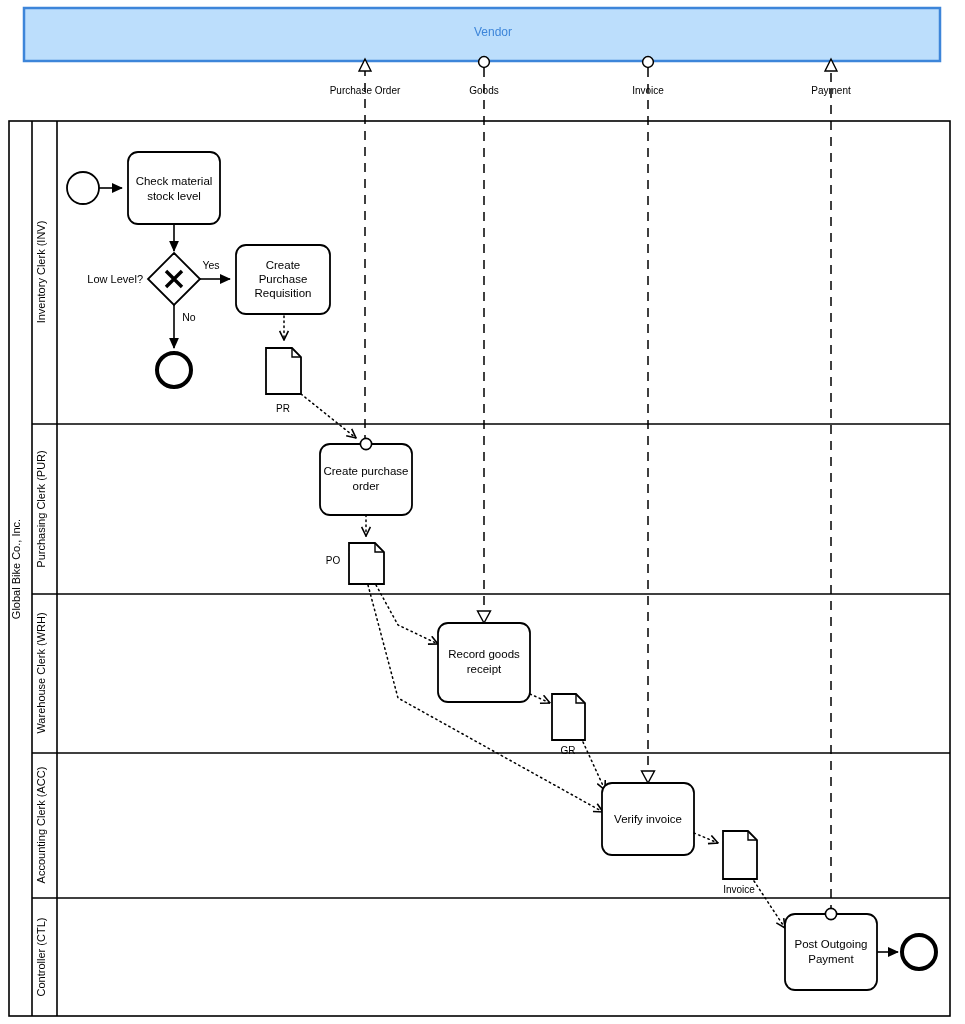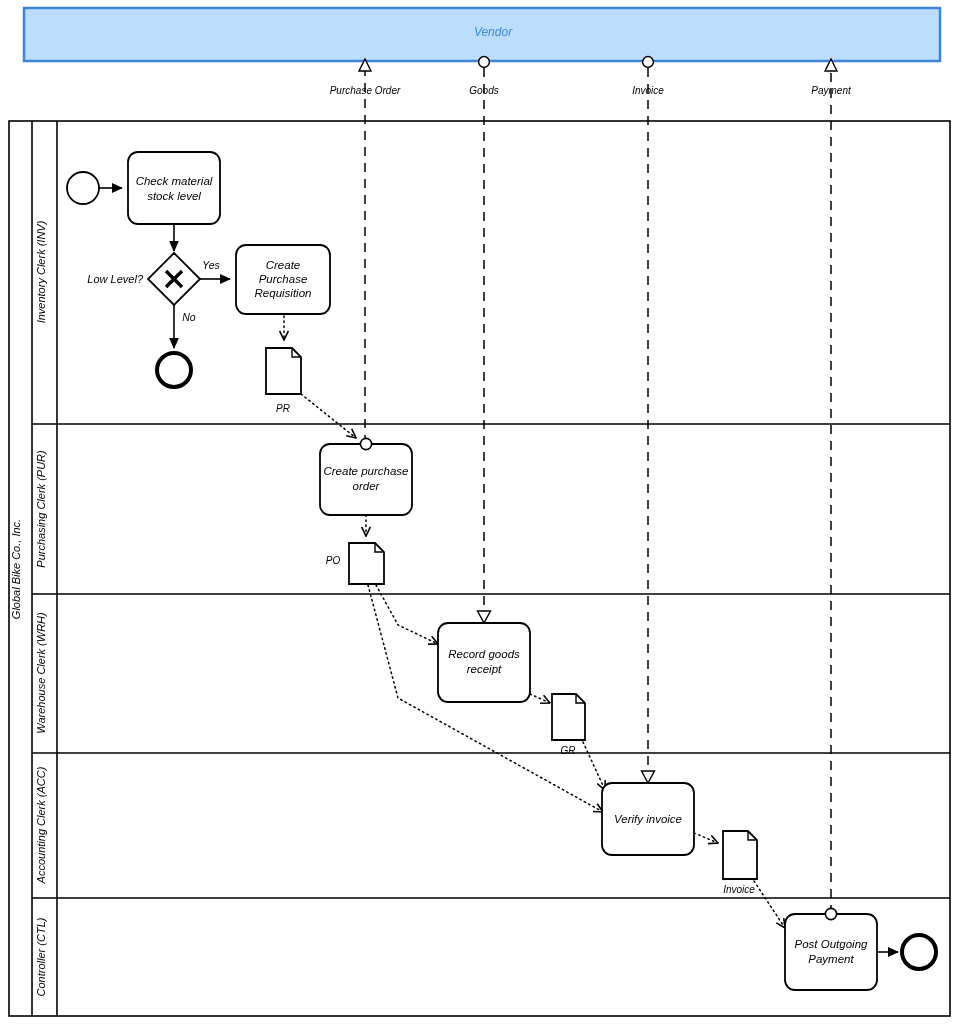--- a/index.html
+++ b/index.html
@@ -10,21 +10,20 @@
   body {
     font-family: "Liberation Sans", sans-serif;
     width: 965px;
     height: 1024px;
     overflow: hidden;
   }
   #canvas {
     position: relative;
     width: 965px;
     height: 1024px;
-    font-style: italic;
   }
   svg#diagram {
     position: absolute;
     top: 0;
     left: 0;
     width: 965px;
     height: 1024px;
   }
   text {
     font-family: "Liberation Sans", sans-serif;

